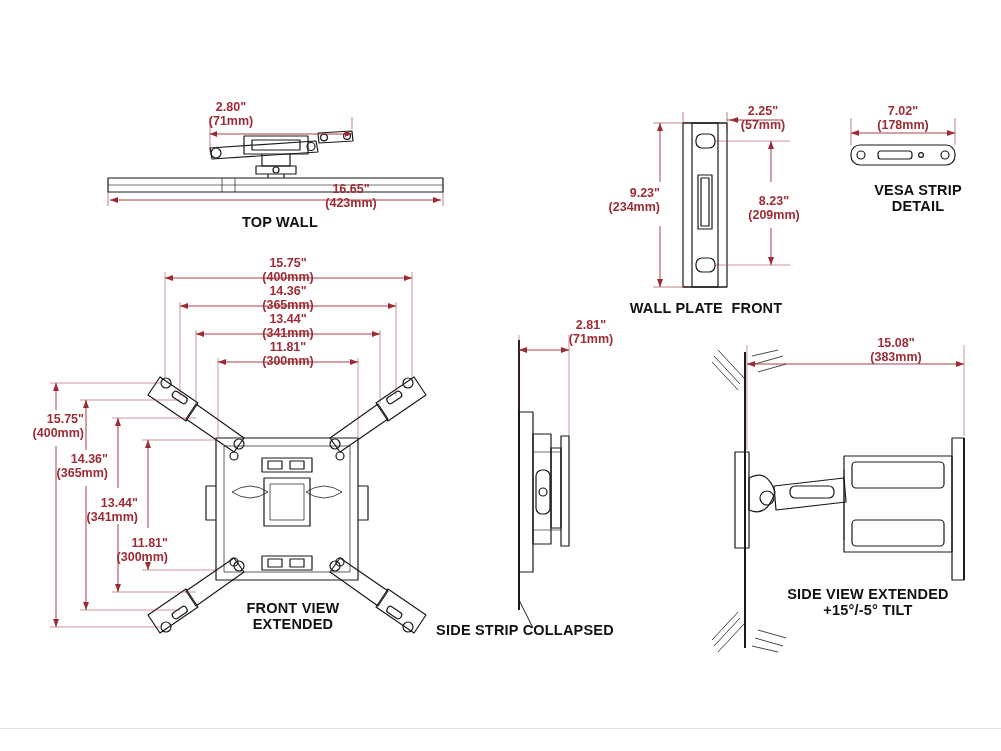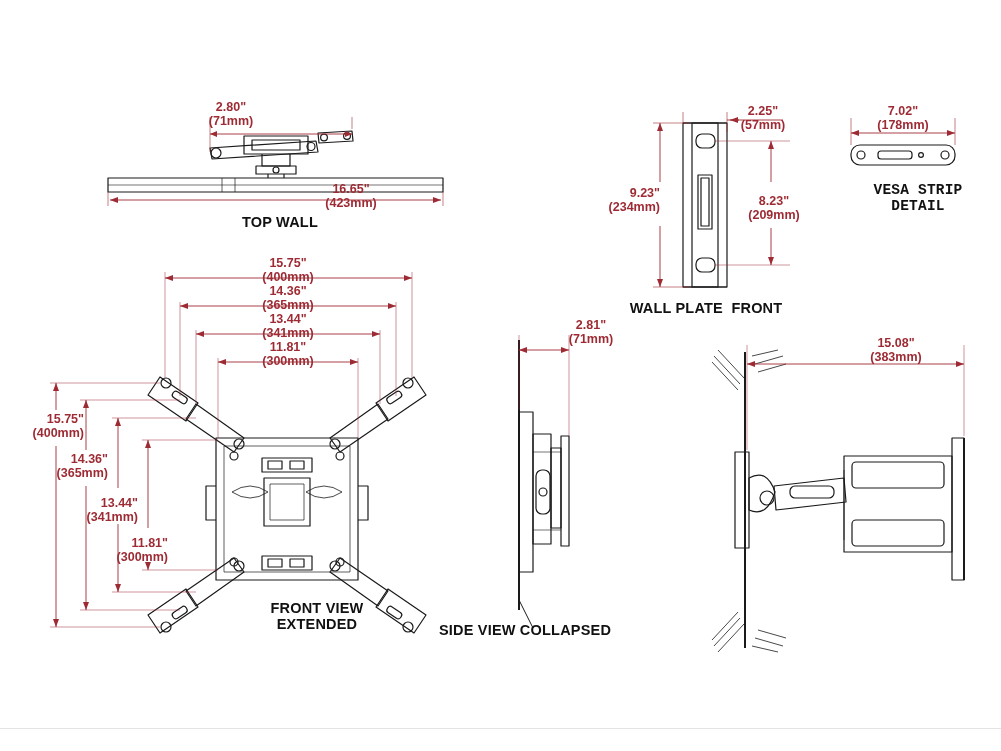--- a/index.html
+++ b/index.html
@@ -366,22 +366,24 @@
   <div class="lbl dim" style="left:858px; top:104px; width:90px;">7.02"
 (178mm)</div>
 
   <div class="lbl dim" style="left:846px; top:336px; width:100px;">15.08"
 (383mm)</div>
 
   <div class="lbl title" style="left:208px; top:214px; width:144px;">TOP WALL</div>
 
   <div class="lbl title" style="left:620px; top:300px; width:172px;">WALL PLATE  FRONT</div>
 
-  <div class="lbl title" style="left:858px; top:182px; width:120px;font-family:Liberation Mono, monospace;">VESA STRIP
+  <div class="lbl title" style="left:858px; top:182px; width:120px;">VESA STRIP
 DETAIL</div>
 
-  <div class="lbl title" style="left:236px; top:600px; width:162px;">FRONT VIEW
+  <div class="lbl title" style="left:212px; top:600px; width:162px;">FRONT VIEW
 EXTENDED</div>
 
-  <div class="lbl title" style="left:426px; top:622px; width:198px;">SIDE VIEW COLLAPSED</div>
-
+  <div class="lbl title" style="left:426px; top:622px; width:198px;">SIDE STRIP COLLAPSED</div>
+
+  <div class="lbl title" style="left:762px; top:586px; width:212px;">SIDE VIEW EXTENDED
++15°/-5° TILT</div>
 
 </div>
 
 </body></html>

